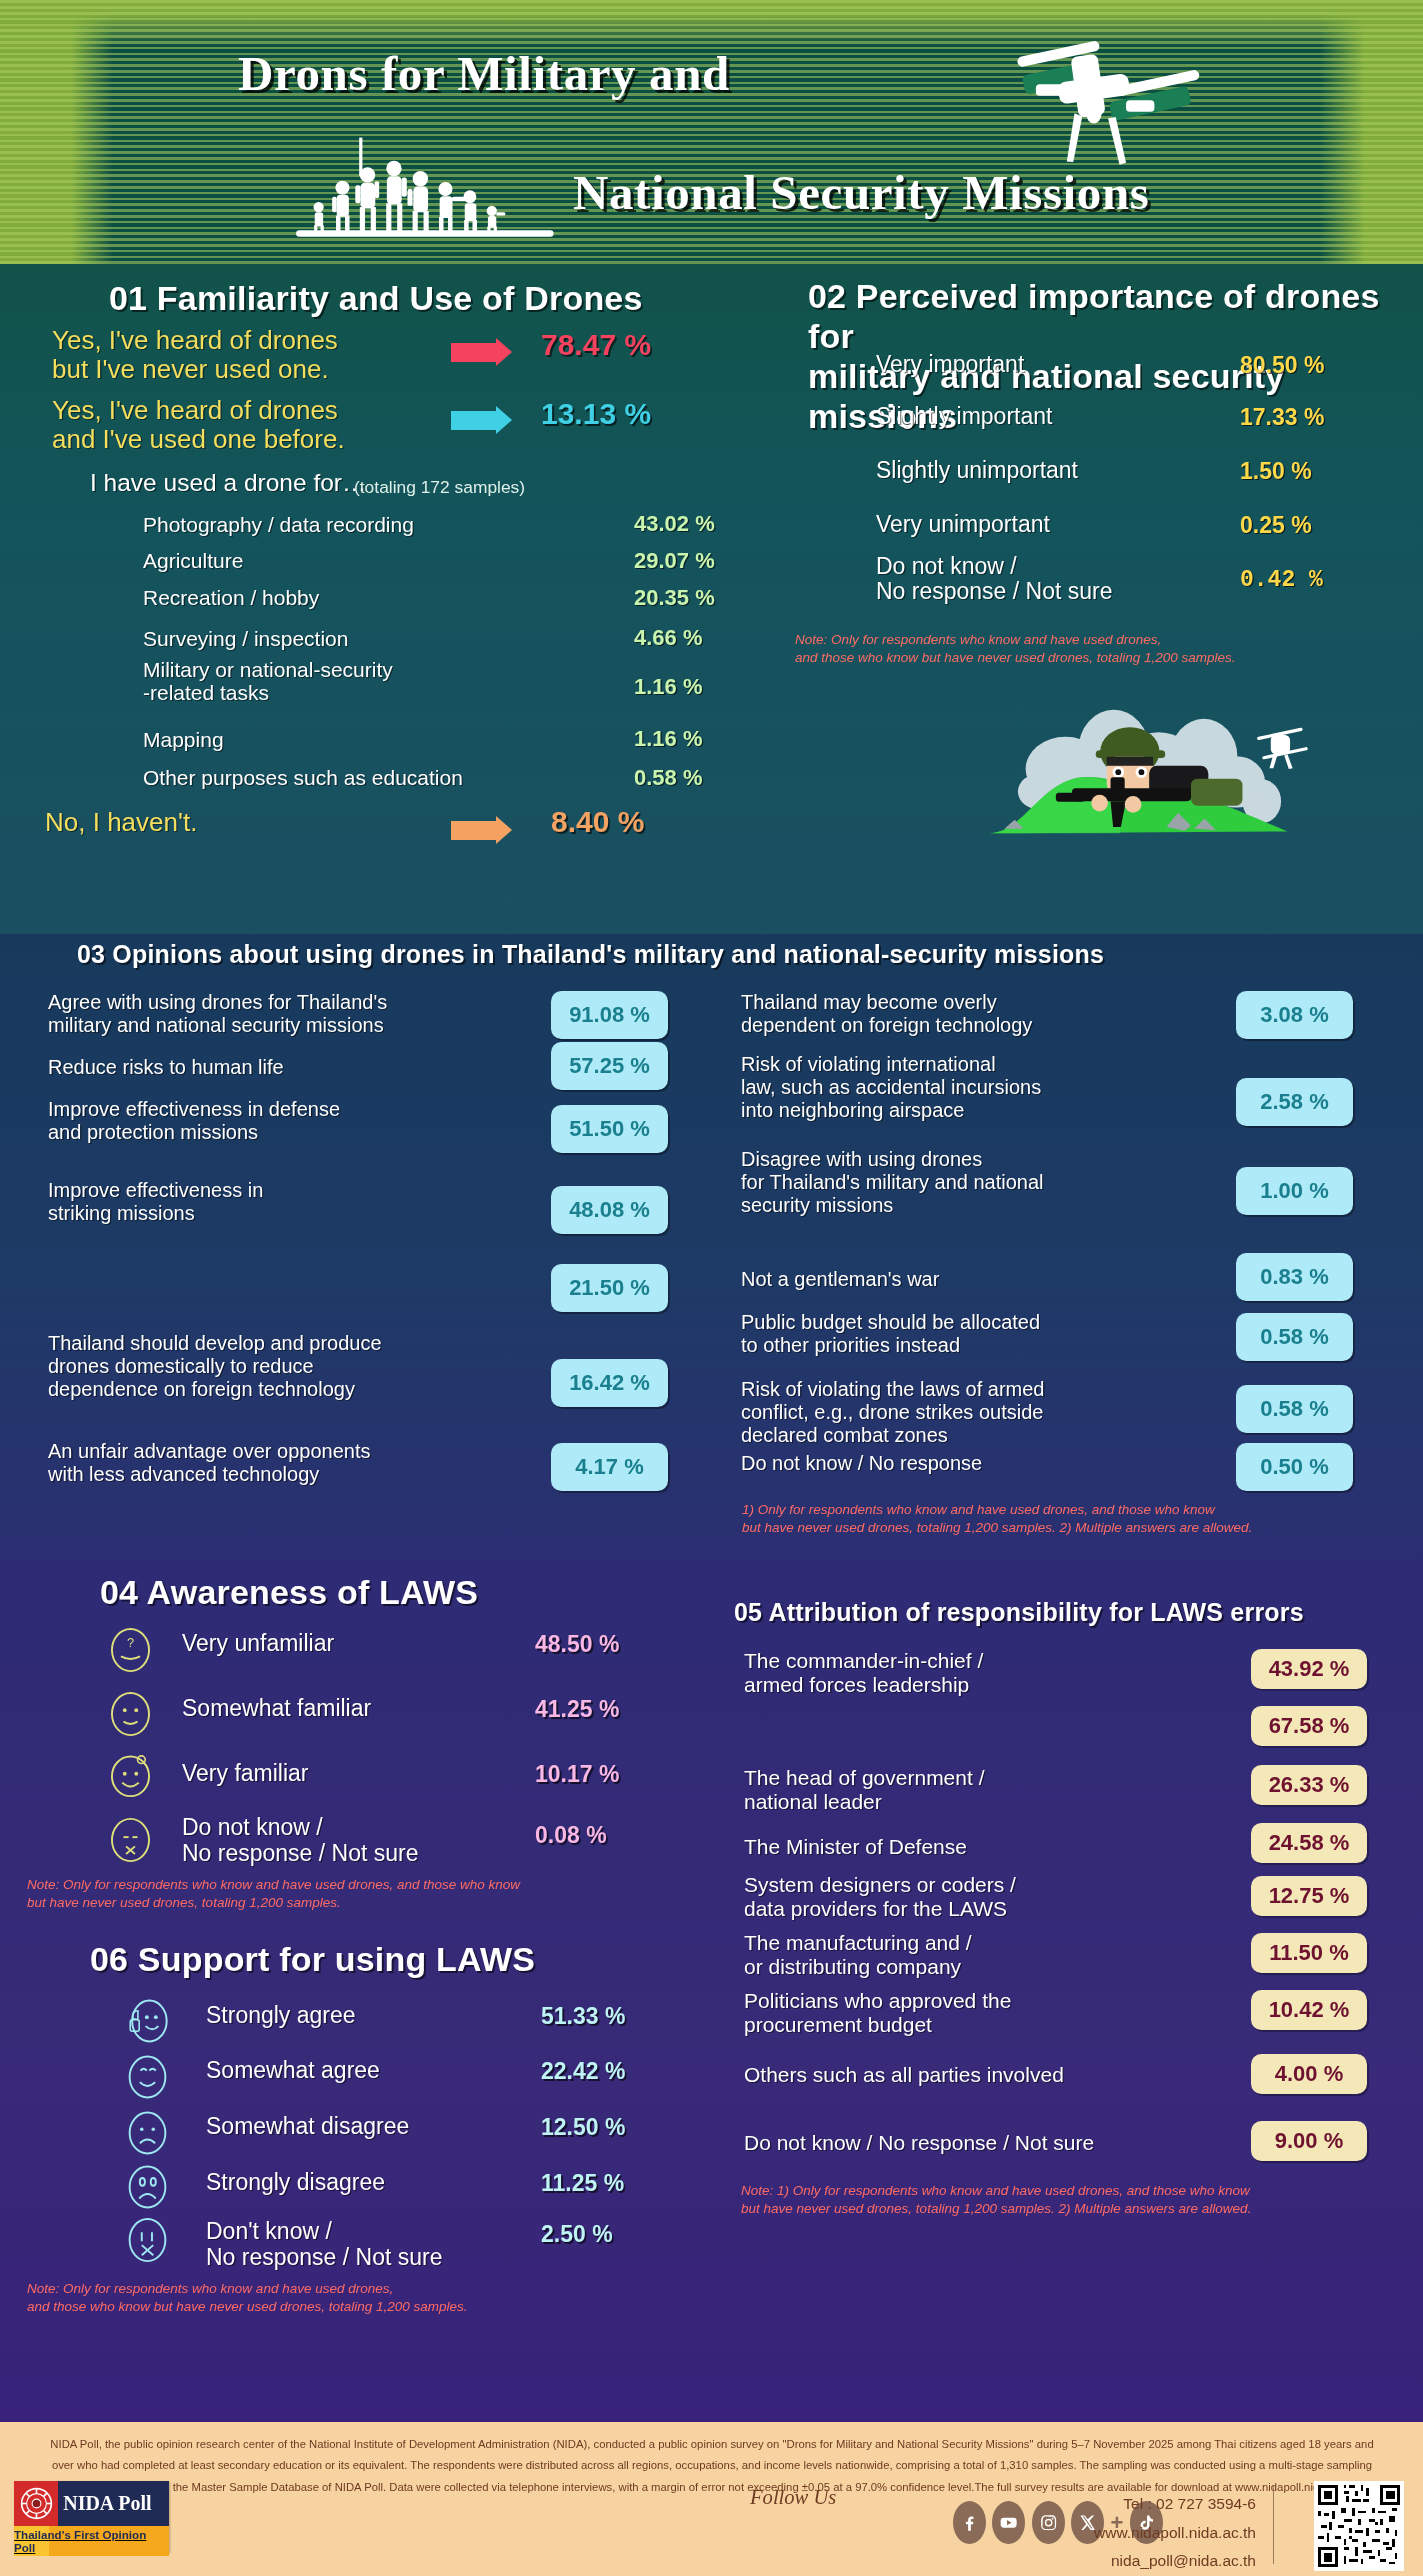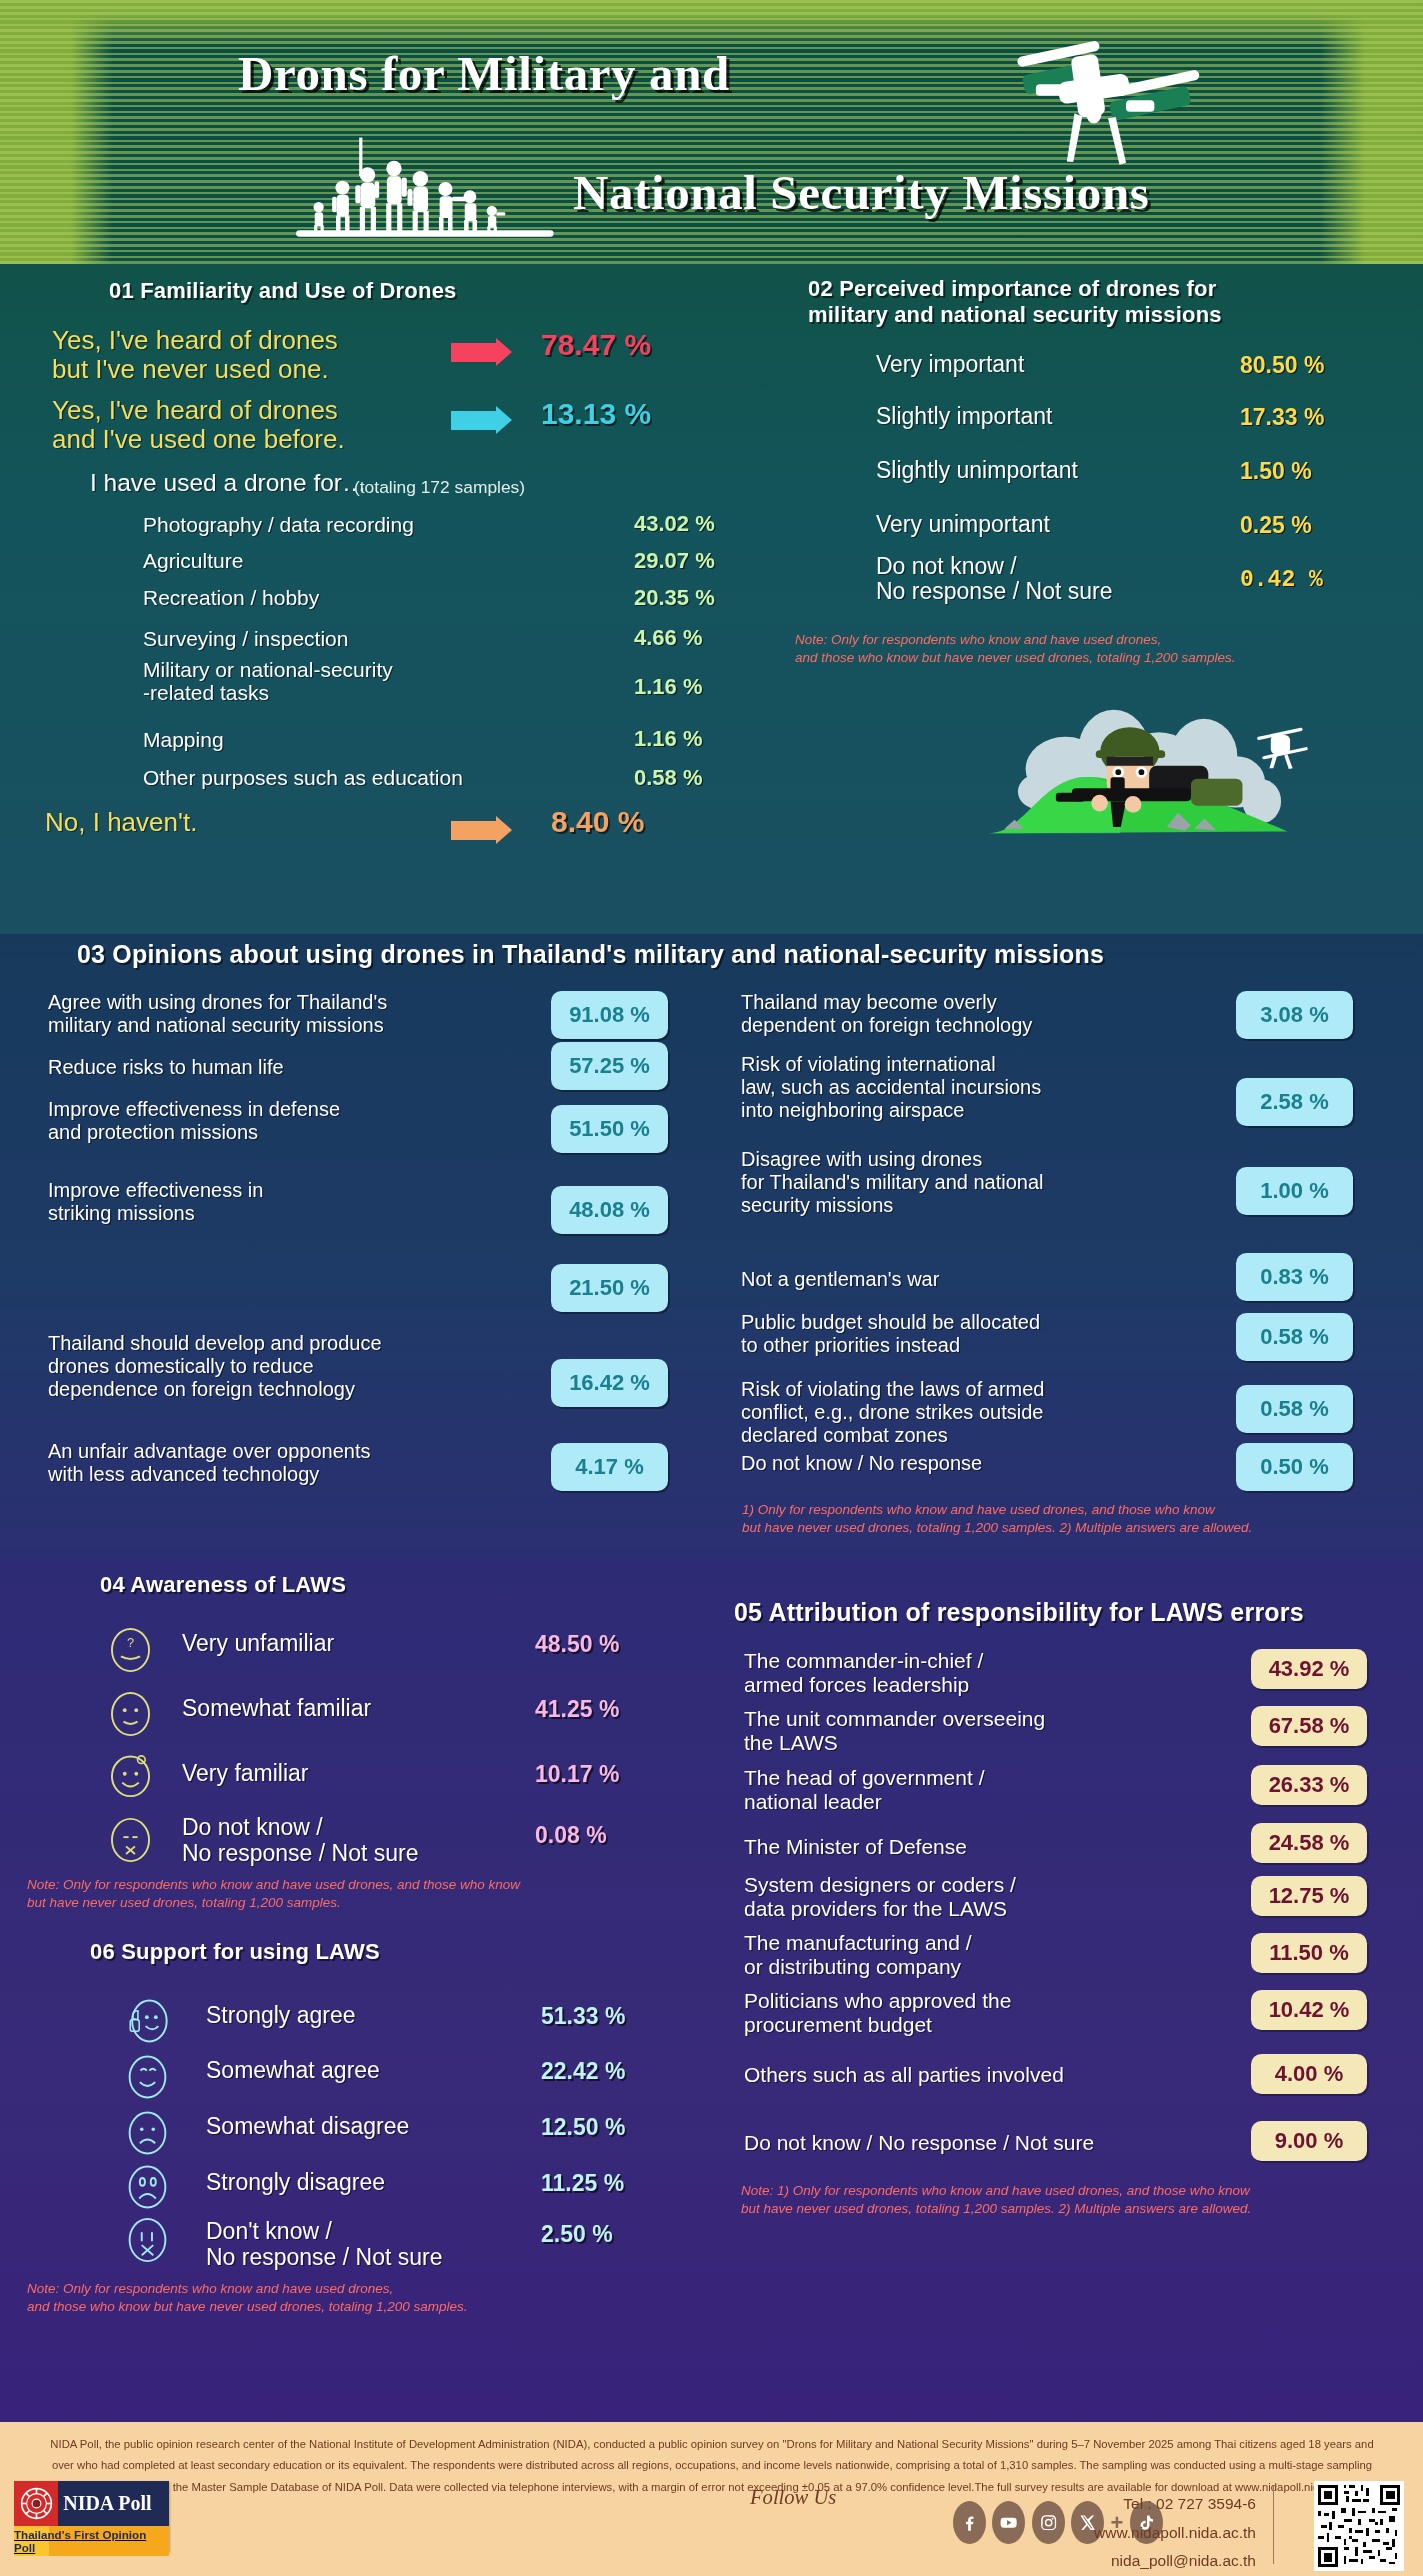--- a/index.html
+++ b/index.html
@@ -78,21 +78,21 @@
     background: linear-gradient(180deg, #2e2b75 0%, #382a78 60%, #38227a 100%);
     height: 863px;
     overflow: hidden;
   }
   .band-3 > *, .band-2 > * { position: relative; }
 
   
   .sec-title {
     color: #ffffff;
     font-weight: bold;
-    font-size: 22px;
+    font-size: 34px;
     text-shadow: 1.9px 1.9px 0 rgba(0,0,0,.55);
     line-height: 1.18;
     letter-spacing: 0.2px;
   }
 
   
   .abs { position: absolute; }
 
   
   .s1-opt {
@@ -568,22 +568,20 @@
 
   <div class="abs note-red" style="left:27px; top:721px; white-space:pre-line;">Note: Only for respondents who know and have used drones,
 and those who know but have never used drones, totaling 1,200 samples.</div>
 
   <div class="sec-title abs" style="left:734px; top:39px; font-size:25px;">05 Attribution of responsibility for LAWS errors</div>
 
   <div class="abs s5-label" style="left:744px; top:90px; width:464px; white-space:pre-line;">The commander-in-chief /
 armed forces leadership</div>
   <div class="abs pill-cream" style="left:1251px; top:90px;">43.92 %</div>
 
-  <div class="abs s5-label" style="left:744px; top:148px; width:464px; white-space:pre-line;">The unit commander overseeing
-the LAWS</div>
   <div class="abs pill-cream" style="left:1251px; top:147px;">67.58 %</div>
 
   <div class="abs s5-label" style="left:744px; top:207px; width:464px; white-space:pre-line;">The head of government /
 national leader</div>
   <div class="abs pill-cream" style="left:1251px; top:206px;">26.33 %</div>
 
   <div class="abs s5-label" style="left:744px; top:276px; width:464px; white-space:pre-line;">The Minister of Defense</div>
   <div class="abs pill-cream" style="left:1251px; top:264px;">24.58 %</div>
 
   <div class="abs s5-label" style="left:744px; top:314px; width:464px; white-space:pre-line;">System designers or coders /

